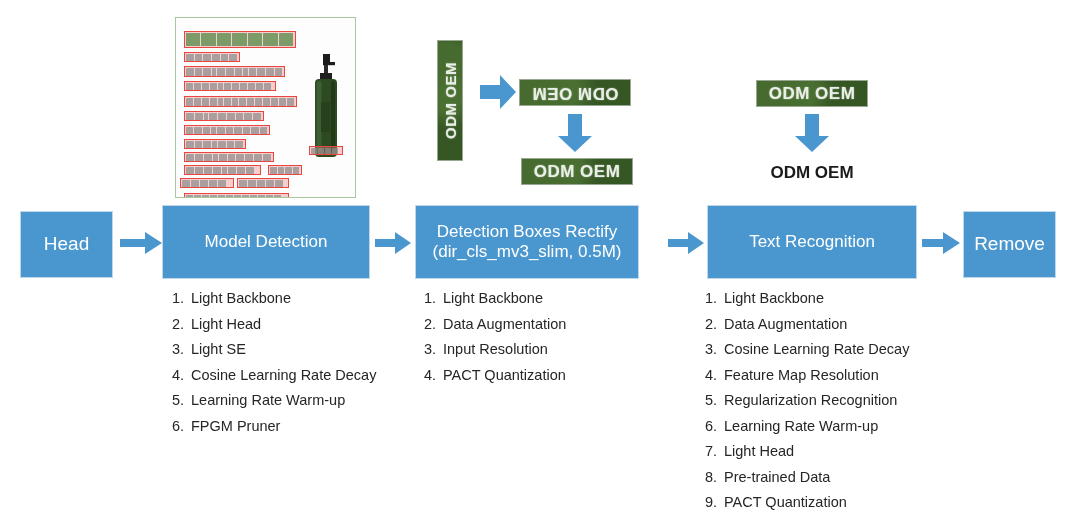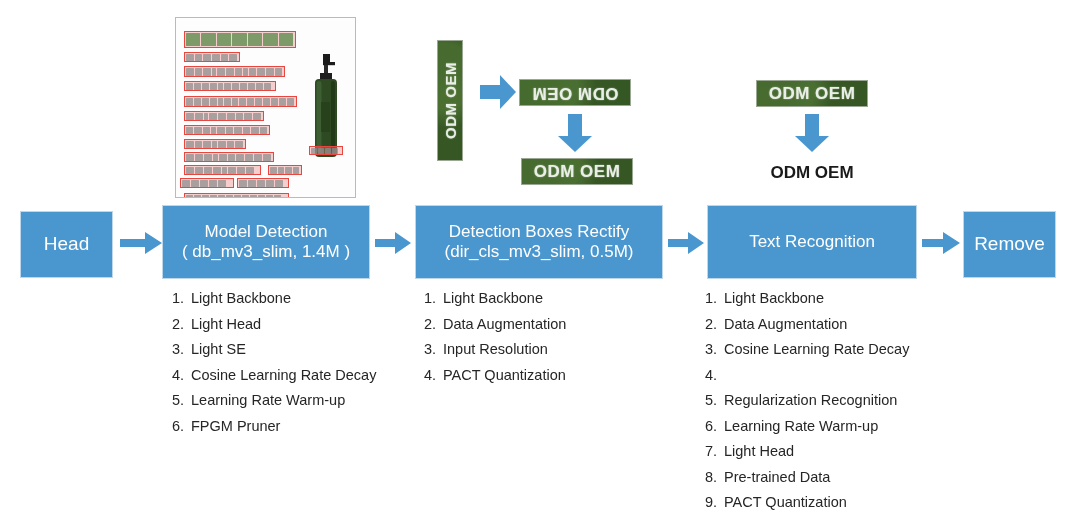--- a/index.html
+++ b/index.html
@@ -21,21 +21,21 @@
     color:#ffffff;
     text-align:center;
     line-height:1.18;
     font-weight:400;
   }
   .pbox .l1{display:block;}
   .pbox .l2{display:block;}
 
   #box-image{left:20px;top:211px;width:93px;height:67px;font-size:19px;}
   #box-detect{left:162px;top:205px;width:208px;height:74px;font-size:17px;}
-  #box-rectify{left:415px;top:205px;width:248px;height:74px;font-size:17px;}
+  #box-rectify{left:415px;top:205px;width:224px;height:74px;font-size:17px;}
   #box-recog{left:707px;top:205px;width:210px;height:74px;font-size:17px;}
   #box-output{left:963px;top:211px;width:93px;height:67px;font-size:19px;}
 
   
   .harrow{position:absolute;height:26px;}
   .harrow svg{display:block;}
 
   
   .blist{position:absolute;color:#262626;font-size:14.5px;line-height:25.5px;}
   .blist .row{display:flex;white-space:nowrap;}
@@ -364,21 +364,20 @@
 
 <div class="harrow" style="left:120px;top:230px;">
   <svg width="42" height="26" viewBox="0 0 42 26">
     <path d="M0 9 H25 V2 L42 13 L25 24 V17 H0 Z" fill="#4a97cf"></path>
   </svg>
 </div>
 
 <div class="pbox" id="box-detect">
   <div>
     <span class="l1">Model Detection</span>
-    <span class="l2">( db_mv3_slim, 1.4M )</span>
   </div>
 </div>
 
 <div class="harrow" style="left:375px;top:230px;">
   <svg width="36" height="26" viewBox="0 0 36 26">
     <path d="M0 9 H20 V2 L36 13 L20 24 V17 H0 Z" fill="#4a97cf"></path>
   </svg>
 </div>
 
 <div class="pbox" id="box-rectify">
@@ -464,20 +463,21 @@
     <div class="row">
       <span class="num">2.</span>
       <span>Data Augmentation</span>
     </div>
     <div class="row">
       <span class="num">3.</span>
       <span>Cosine Learning Rate Decay</span>
     </div>
     <div class="row">
       <span class="num">4.</span>
+      <span>Feature Map Resolution</span>
     </div>
     <div class="row">
       <span class="num">5.</span>
       <span>Regularization Recognition</span>
     </div>
     <div class="row">
       <span class="num">6.</span>
       <span>Learning Rate Warm-up</span>
     </div>
     <div class="row">

